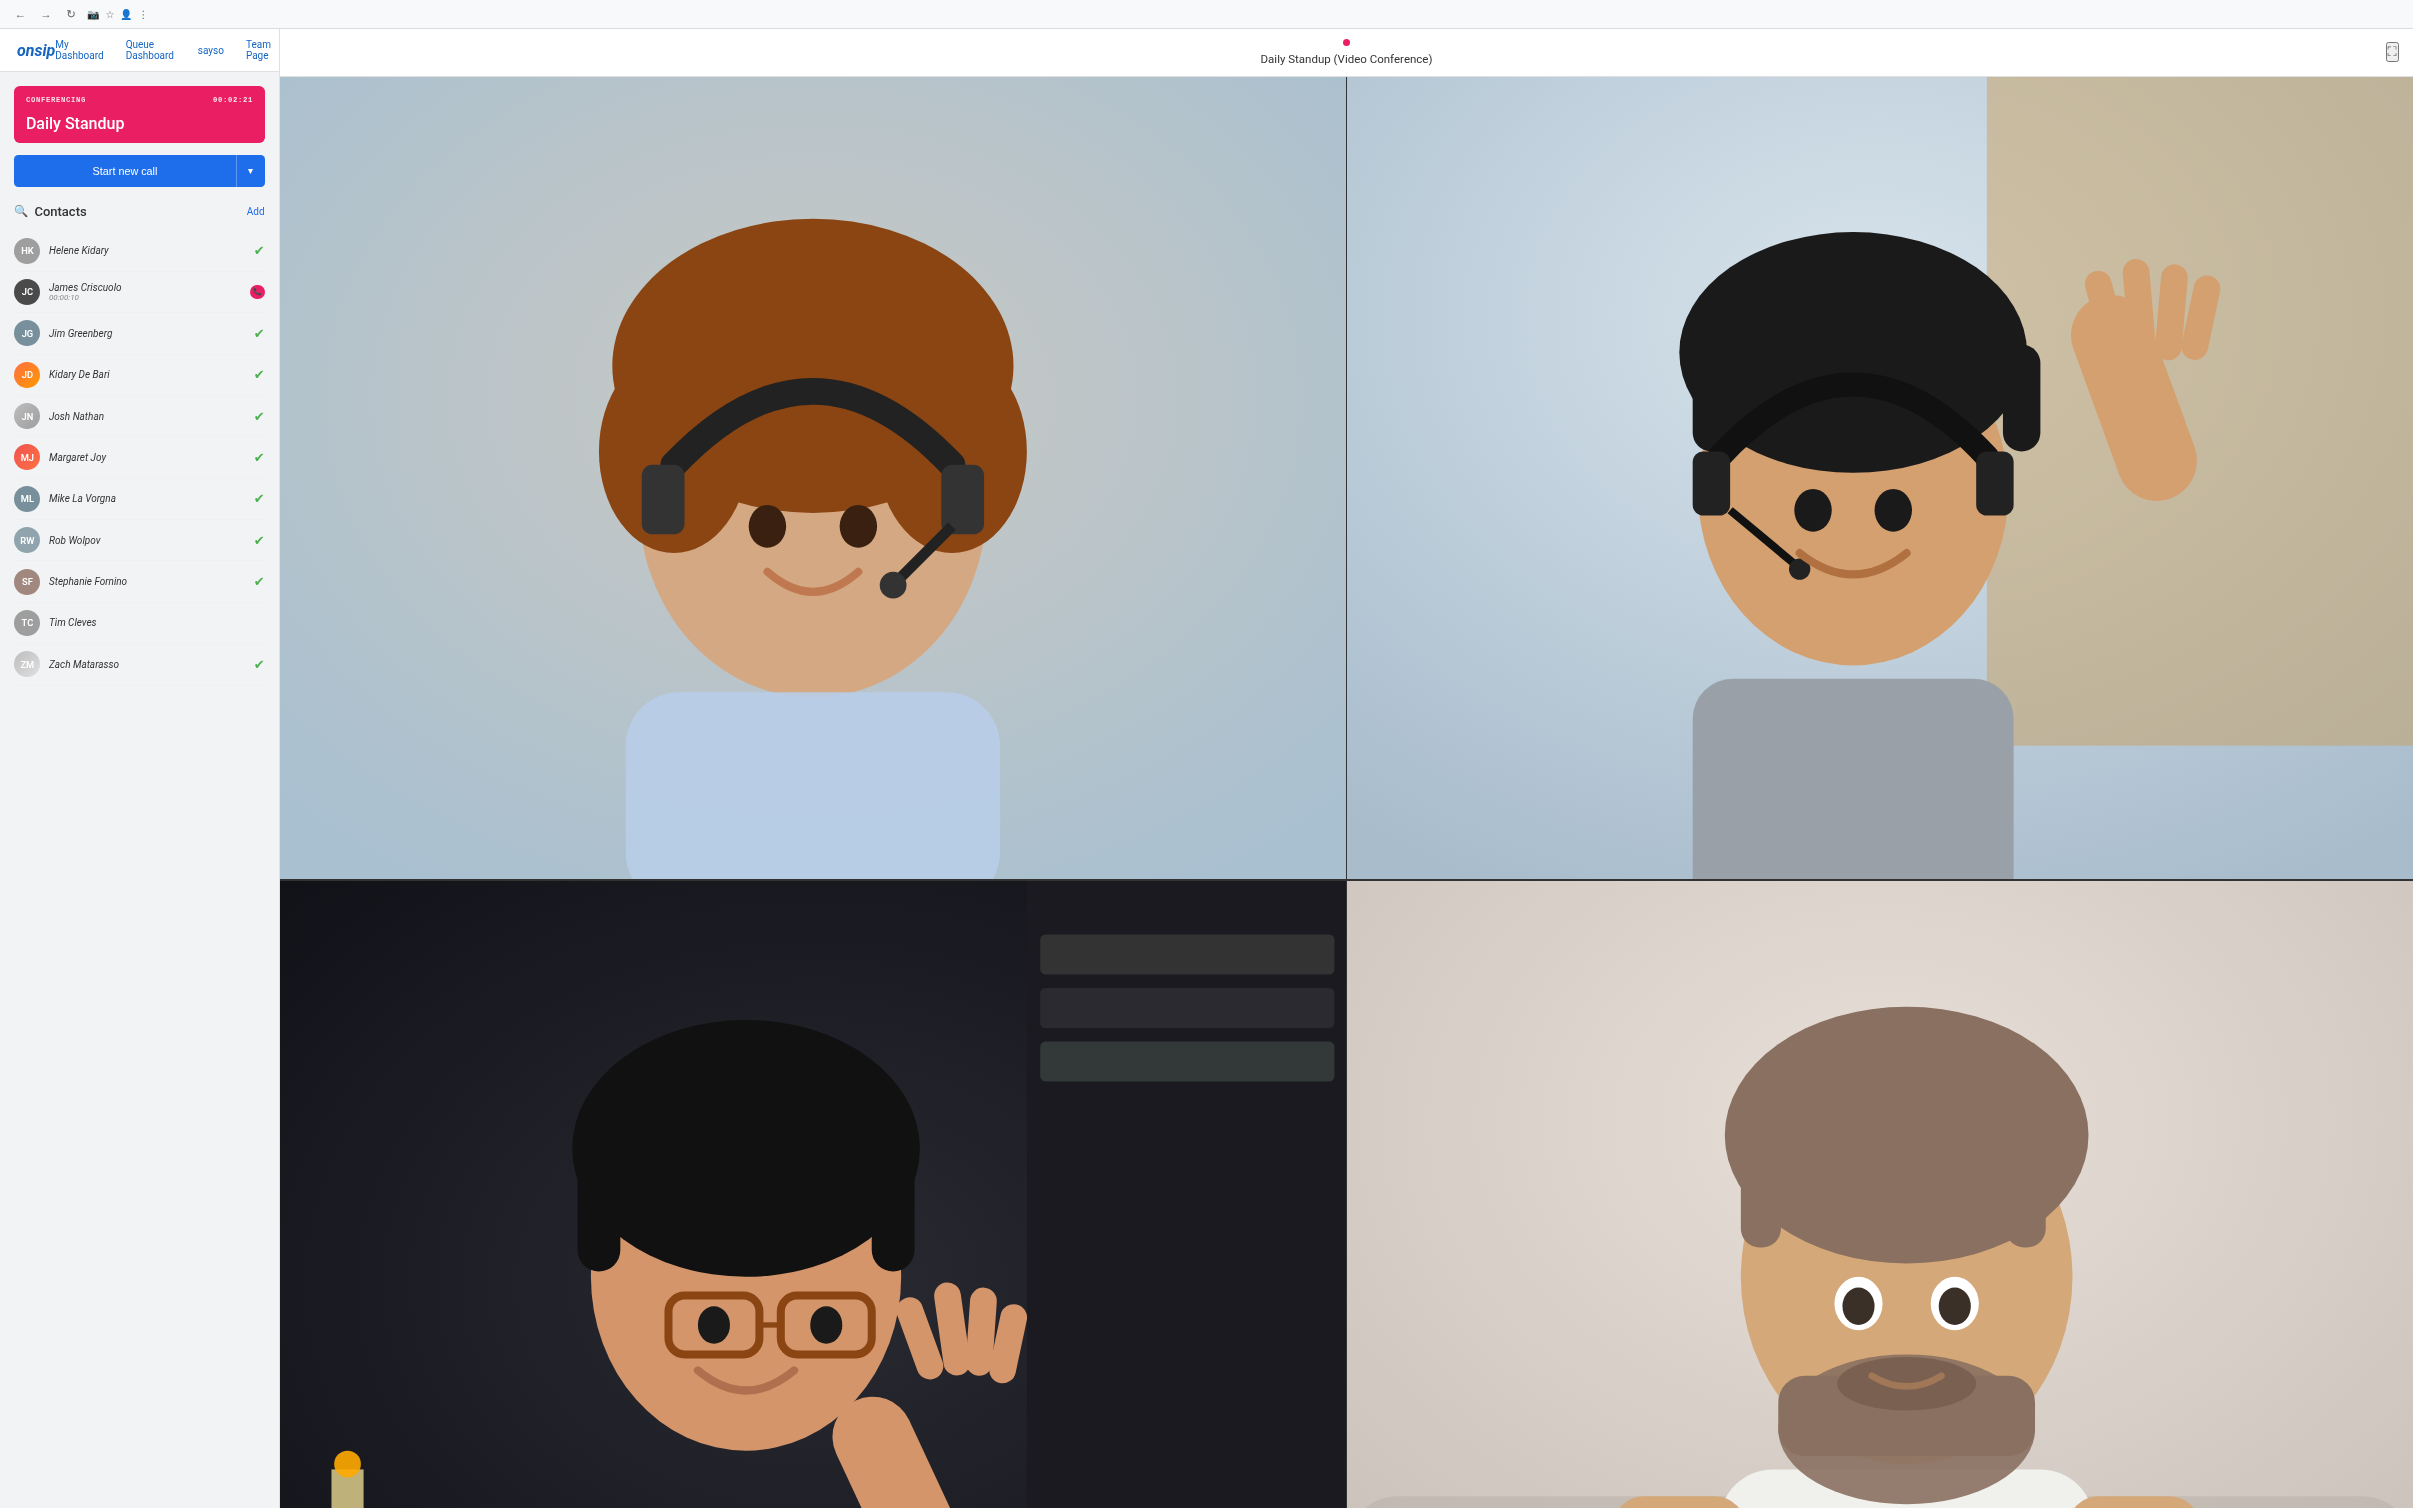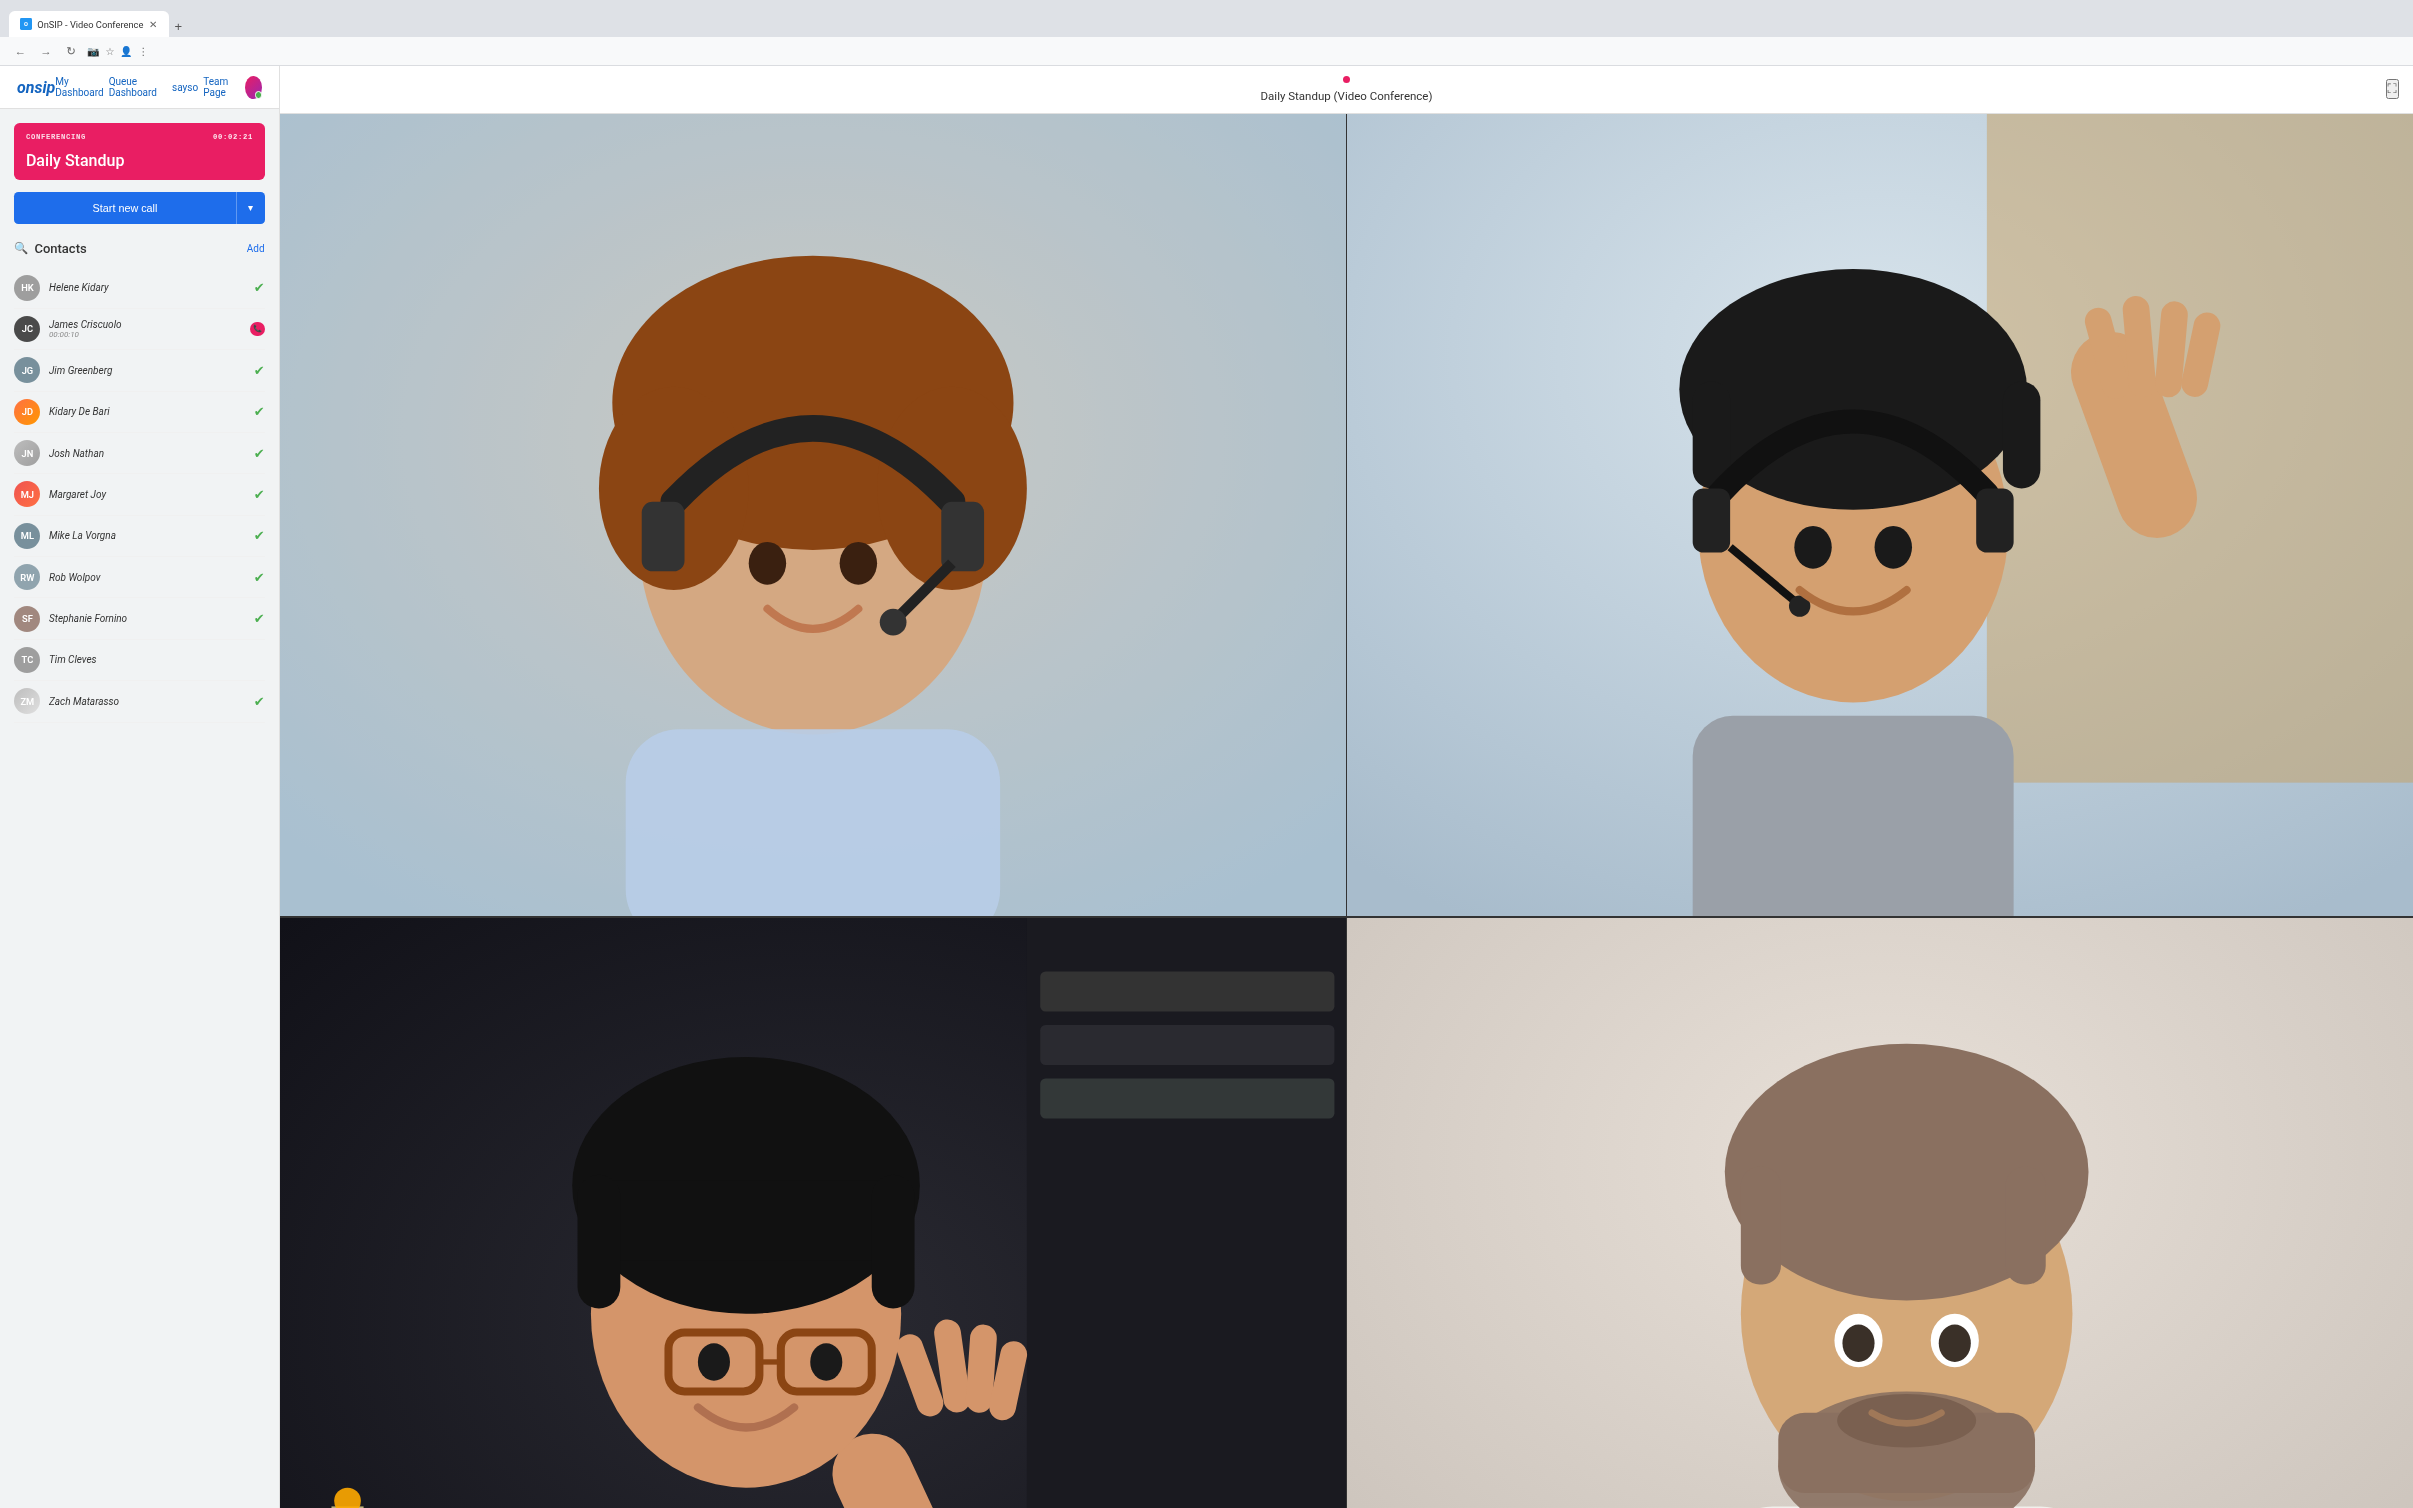--- a/index.html
+++ b/index.html
@@ -16,21 +16,21 @@
     
     .address-bar { background: #f8f9fa; height: 29px; display: flex; align-items: center; padding: 0 11.5px; gap: 8.6px; border-bottom: 0.7px solid #dadce0; }
     .nav-btn { background: none; border: none; color: #666; cursor: pointer; font-size: 11.5px; padding: 2.9px; }
     .url-bar { flex: 1; background: #fff; border: 0.7px solid #dadce0; border-radius: 14.4px; height: 20px; display: flex; align-items: center; padding: 0 8.6px; font-size: 9.3px; color: #333; }
     .address-actions { display: flex; gap: 5.7px; align-items: center; }
     .addr-icon { color: #666; font-size: 10px; cursor: pointer; }
 
     
     .app-header { background: #fff; border-bottom: 0.7px solid #e0e0e0; height: 43px; display: flex; align-items: center; justify-content: space-between; padding: 0 17px; }
     .onsip-logo { font-size: 16px; font-weight: 700; color: #1565C0; font-style: italic; }
-    .header-nav { display: flex; align-items: center; gap: 5px; }
+    .header-nav { display: flex; align-items: center; gap: 22px; }
     .header-nav a { color: #1565C0; text-decoration: none; font-size: 10px; cursor: pointer; }
     .header-avatar { width: 23px; height: 23px; border-radius: 50%; background: linear-gradient(135deg, #e91e63, #9c27b0); display: flex; align-items: center; justify-content: center; color: white; font-size: 8.6px; position: relative; }
     .avatar-status { width: 7.2px; height: 7.2px; background: #4caf50; border-radius: 50%; position: absolute; bottom: 0; right: 0; border: 1.4px solid #fff; }
 
     
     .sidebar-body { padding: 14.4px; flex: 1; overflow-y: auto; }
 
     
     .conferencing-card { background: #e91e63; border-radius: 5.7px; padding: 10px 11.5px; margin-bottom: 11.5px; }
     .conf-label { color: rgba(255,255,255,0.85); font-size: 7.2px; font-weight: 600; letter-spacing: 0.7px; text-transform: uppercase; display: flex; justify-content: space-between; margin-bottom: 10px; font-family: Liberation Mono, monospace; }
@@ -80,30 +80,20 @@
     
     .full-app { display: flex; flex-direction: column; height: 100vh; }
     .app-row { display: flex; flex: 1; overflow: hidden; }
     .sidebar-full { display: flex; flex-direction: column; width: 280px; flex-shrink: 0; border-right: 0.7px solid #e0e0e0; }
   </style>
 </head>
 <body>
 
 <div class="full-app">
 
-  <div class="browser-chrome">
-    <div class="browser-tabs">
-      <div class="browser-tab">
-        <div class="tab-favicon">O</div>
-        <span>OnSIP - Video Conference</span>
-        <div class="tab-close">✕</div>
-      </div>
-      <button class="new-tab-btn">+</button>
-    </div>
-  </div>
 
   <div class="address-bar">
     <button class="nav-btn">←</button>
     <button class="nav-btn">→</button>
     <button class="nav-btn">↻</button>
     <div class="address-actions">
       <span class="addr-icon">📷</span>
       <span class="addr-icon">☆</span>
       <span class="addr-icon">👤</span>
       <span class="addr-icon">⋮</span>

